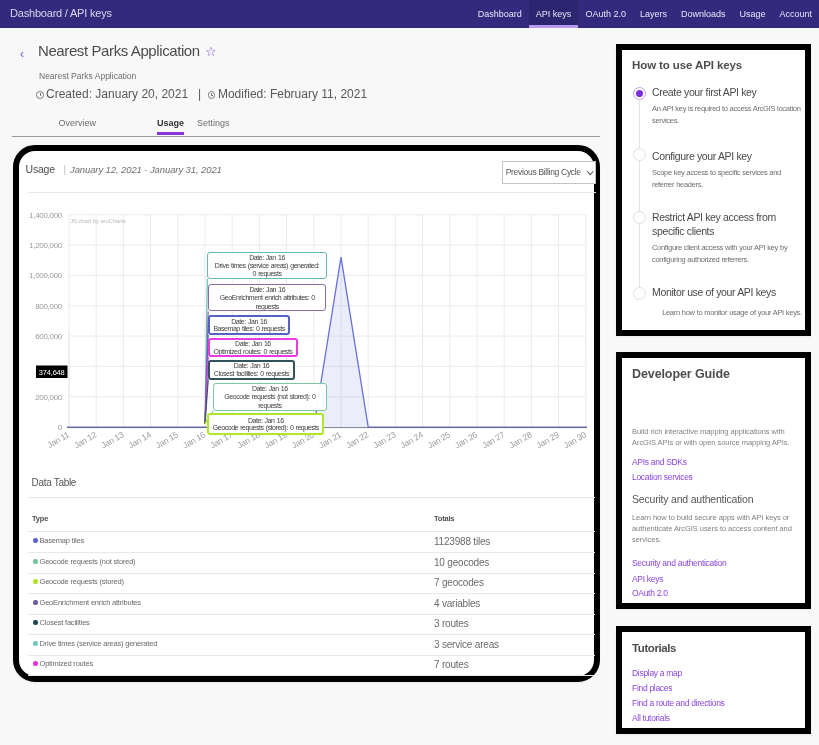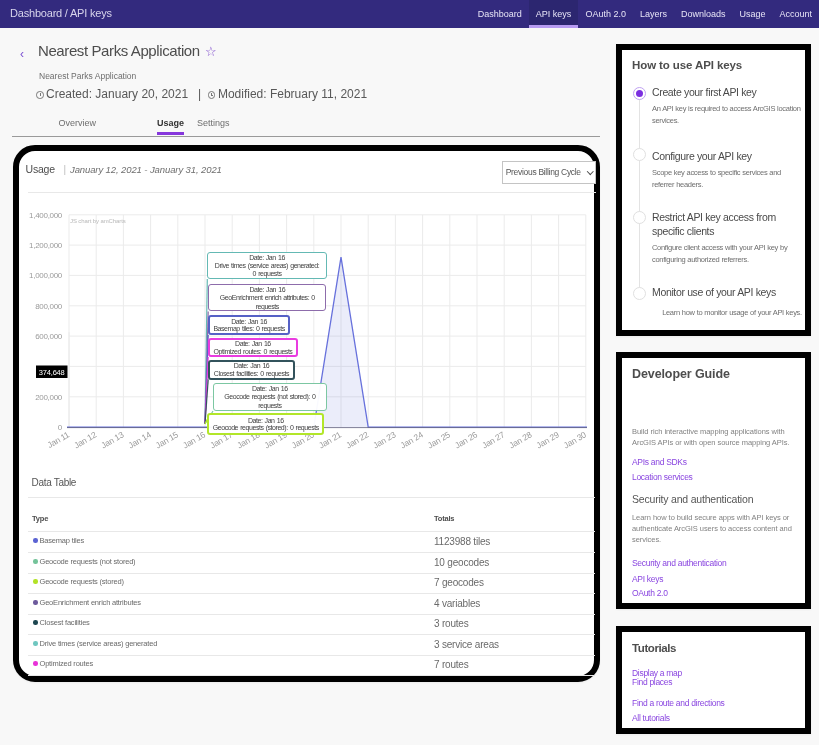--- a/index.html
+++ b/index.html
@@ -234,16 +234,16 @@
     <div class="link" style="top:114px">Location services</div>
     <div class="sh2" style="top:135px">Security and authentication</div>
     <div class="para" style="top:154px; width:170px;">Learn how to build secure apps with API keys or<br>authenticate ArcGIS users to access content and<br>services.</div>
     <div class="link" style="top:200px">Security and authentication</div>
     <div class="link" style="top:216px">API keys</div>
     <div class="link" style="top:230px">OAuth 2.0</div>
   </div>
   <div class="card" id="side3">
     <div class="sh1" style="top:10px; font-size:11.5px; letter-spacing:-0.4px;">Tutorials</div>
     <div class="link" style="top:36px">Display a map</div>
-    <div class="link" style="top:45px">Find places</div>
+    <div class="link" style="top:51px">Find places</div>
     <div class="link" style="top:66px">Find a route and directions</div>
     <div class="link" style="top:81px">All tutorials</div>
   </div>
 
 </body></html>

